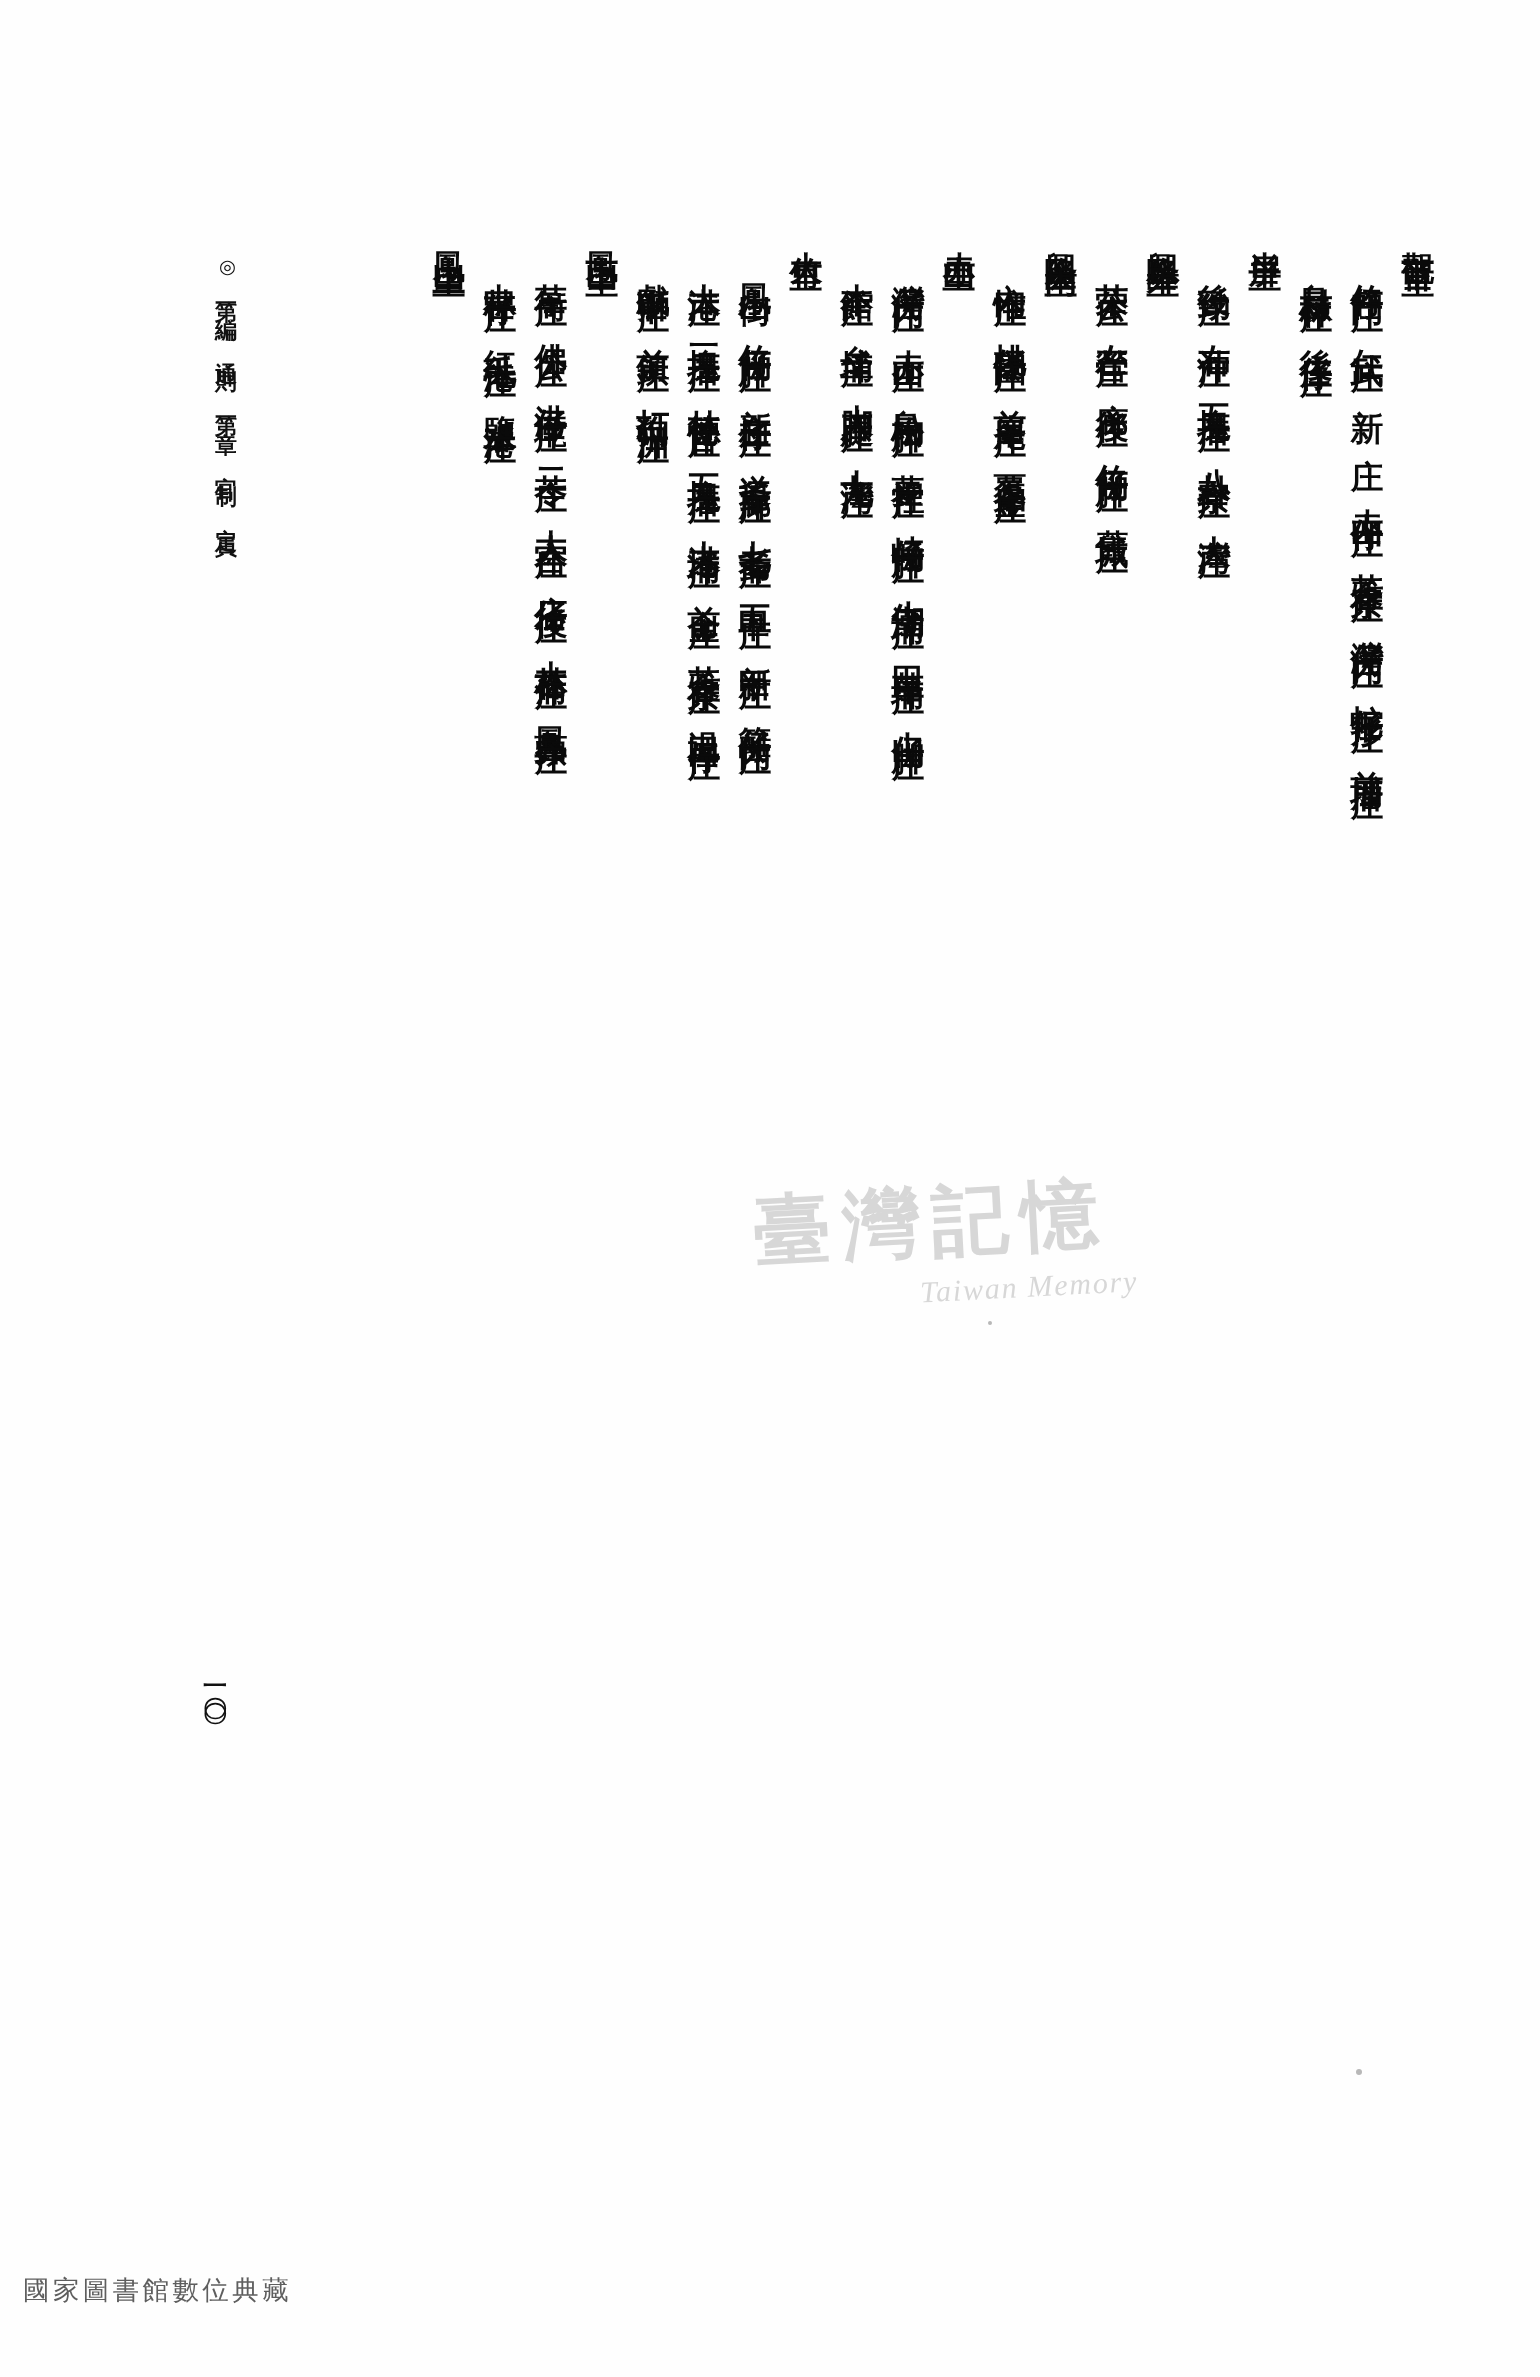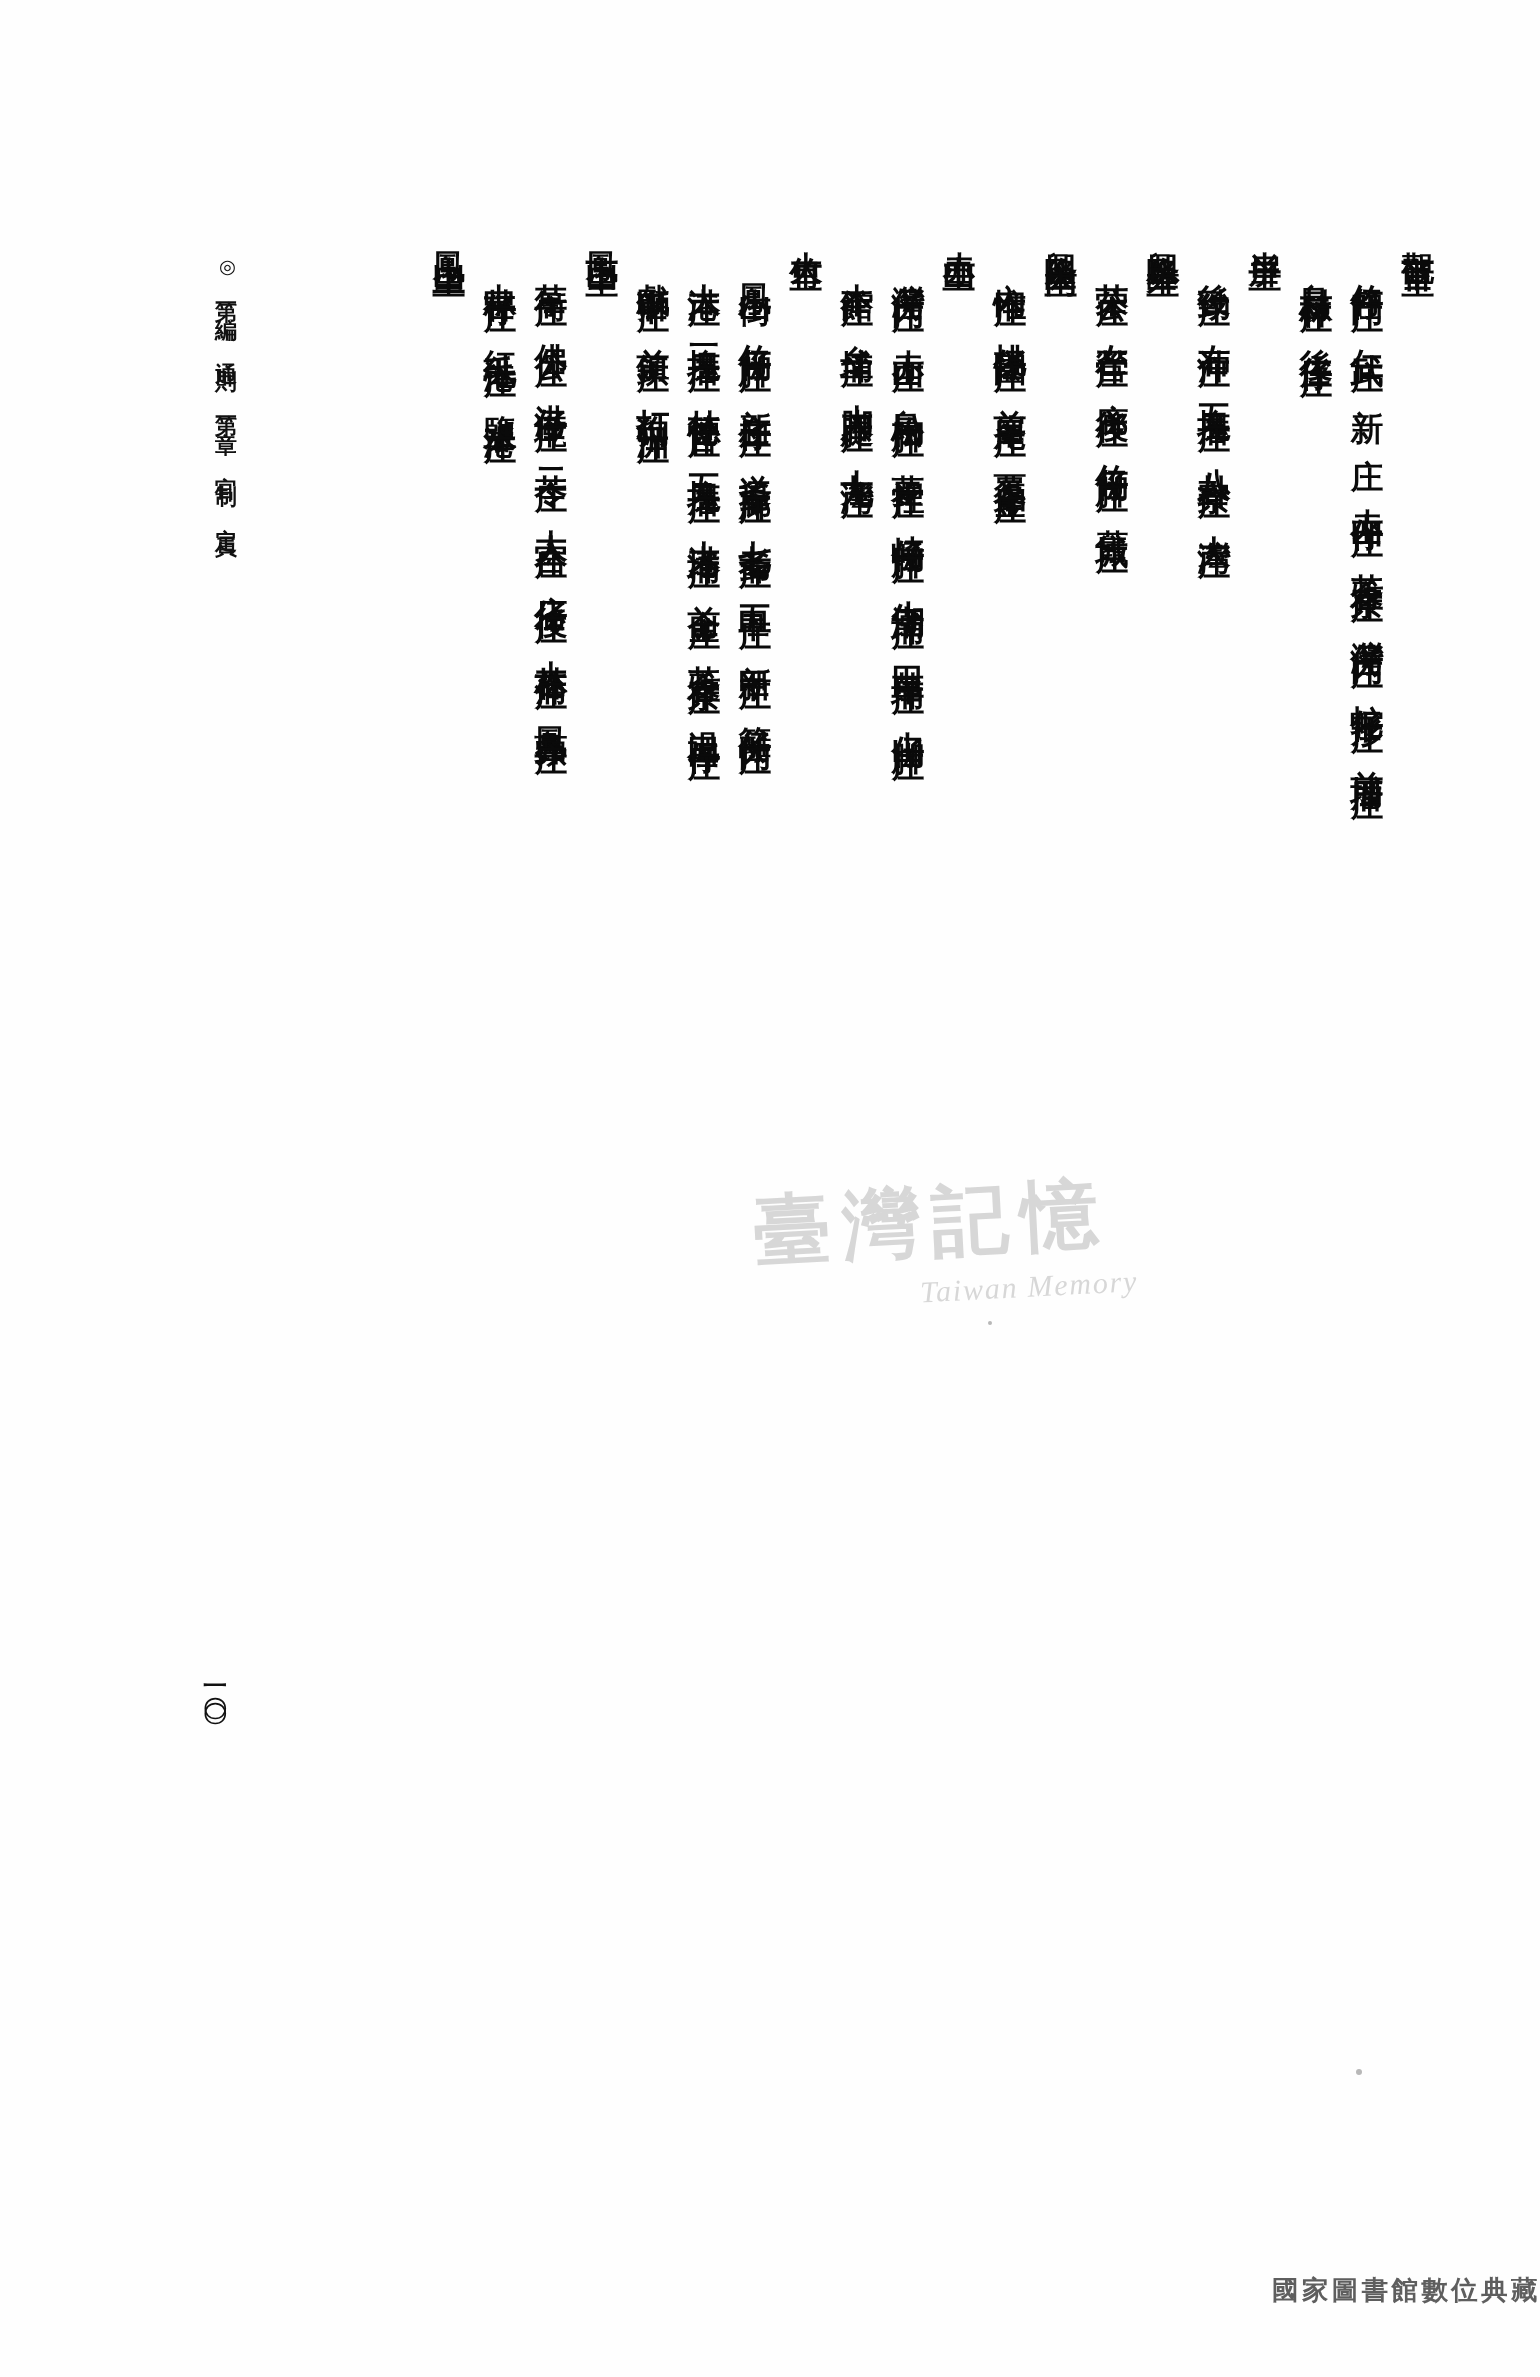--- a/index.html
+++ b/index.html
@@ -108,26 +108,27 @@
     margin-left: 167px;
     transform: rotate(-3deg);
     display: block;
   }
 
   .footer {
     position: absolute;
     left: 0;
     right: 0;
     bottom: 69px;
-    text-align: right;
+    text-align: left;
     font-size: 26.4px;
     letter-spacing: 3.5px;
     color: #5e5e5e;
-    font-weight: 700;
+    font-weight: 400;
     font-family: "DejaVu Serif", serif;
+    padding-left: 23px;
   }
 
   .speck {
     position: absolute;
     background: #b8b8b8;
     border-radius: 50%;
   }
 </style>
 </head>
 <body>

